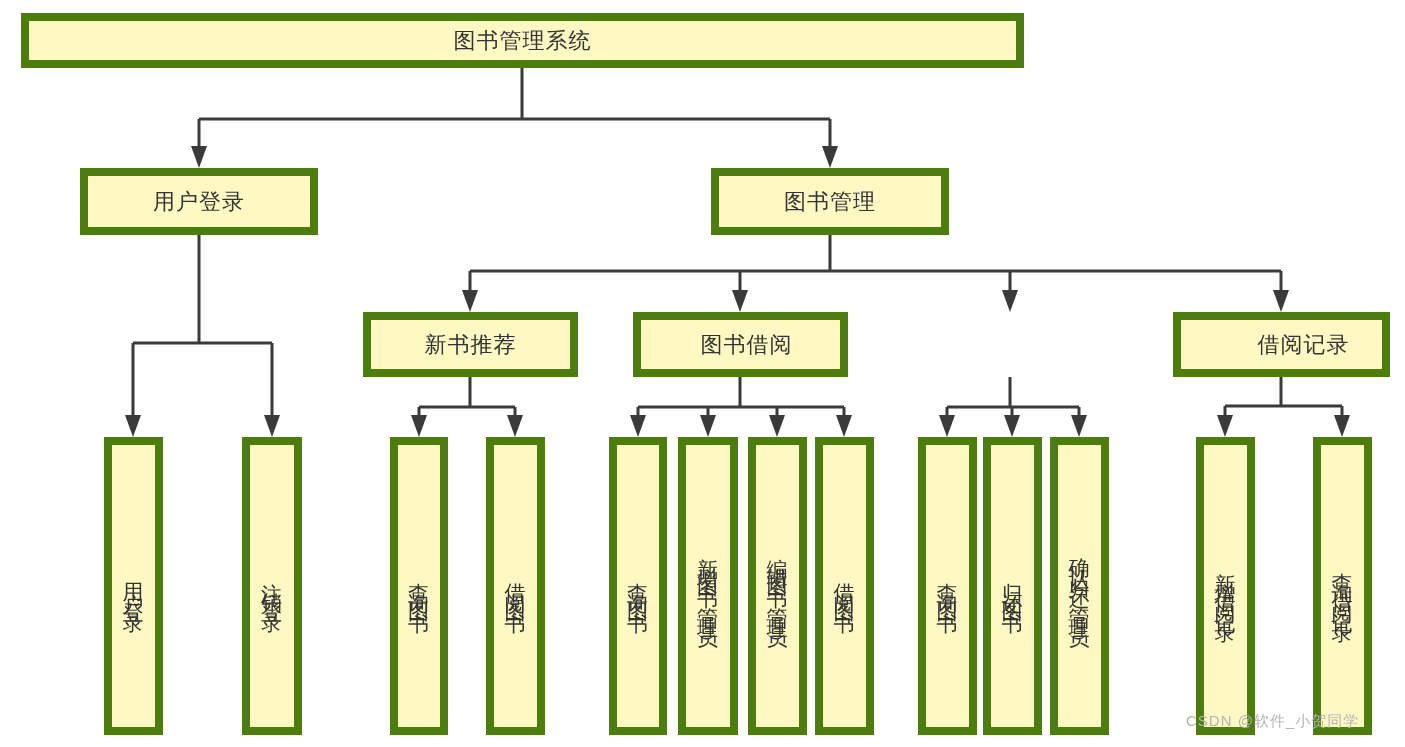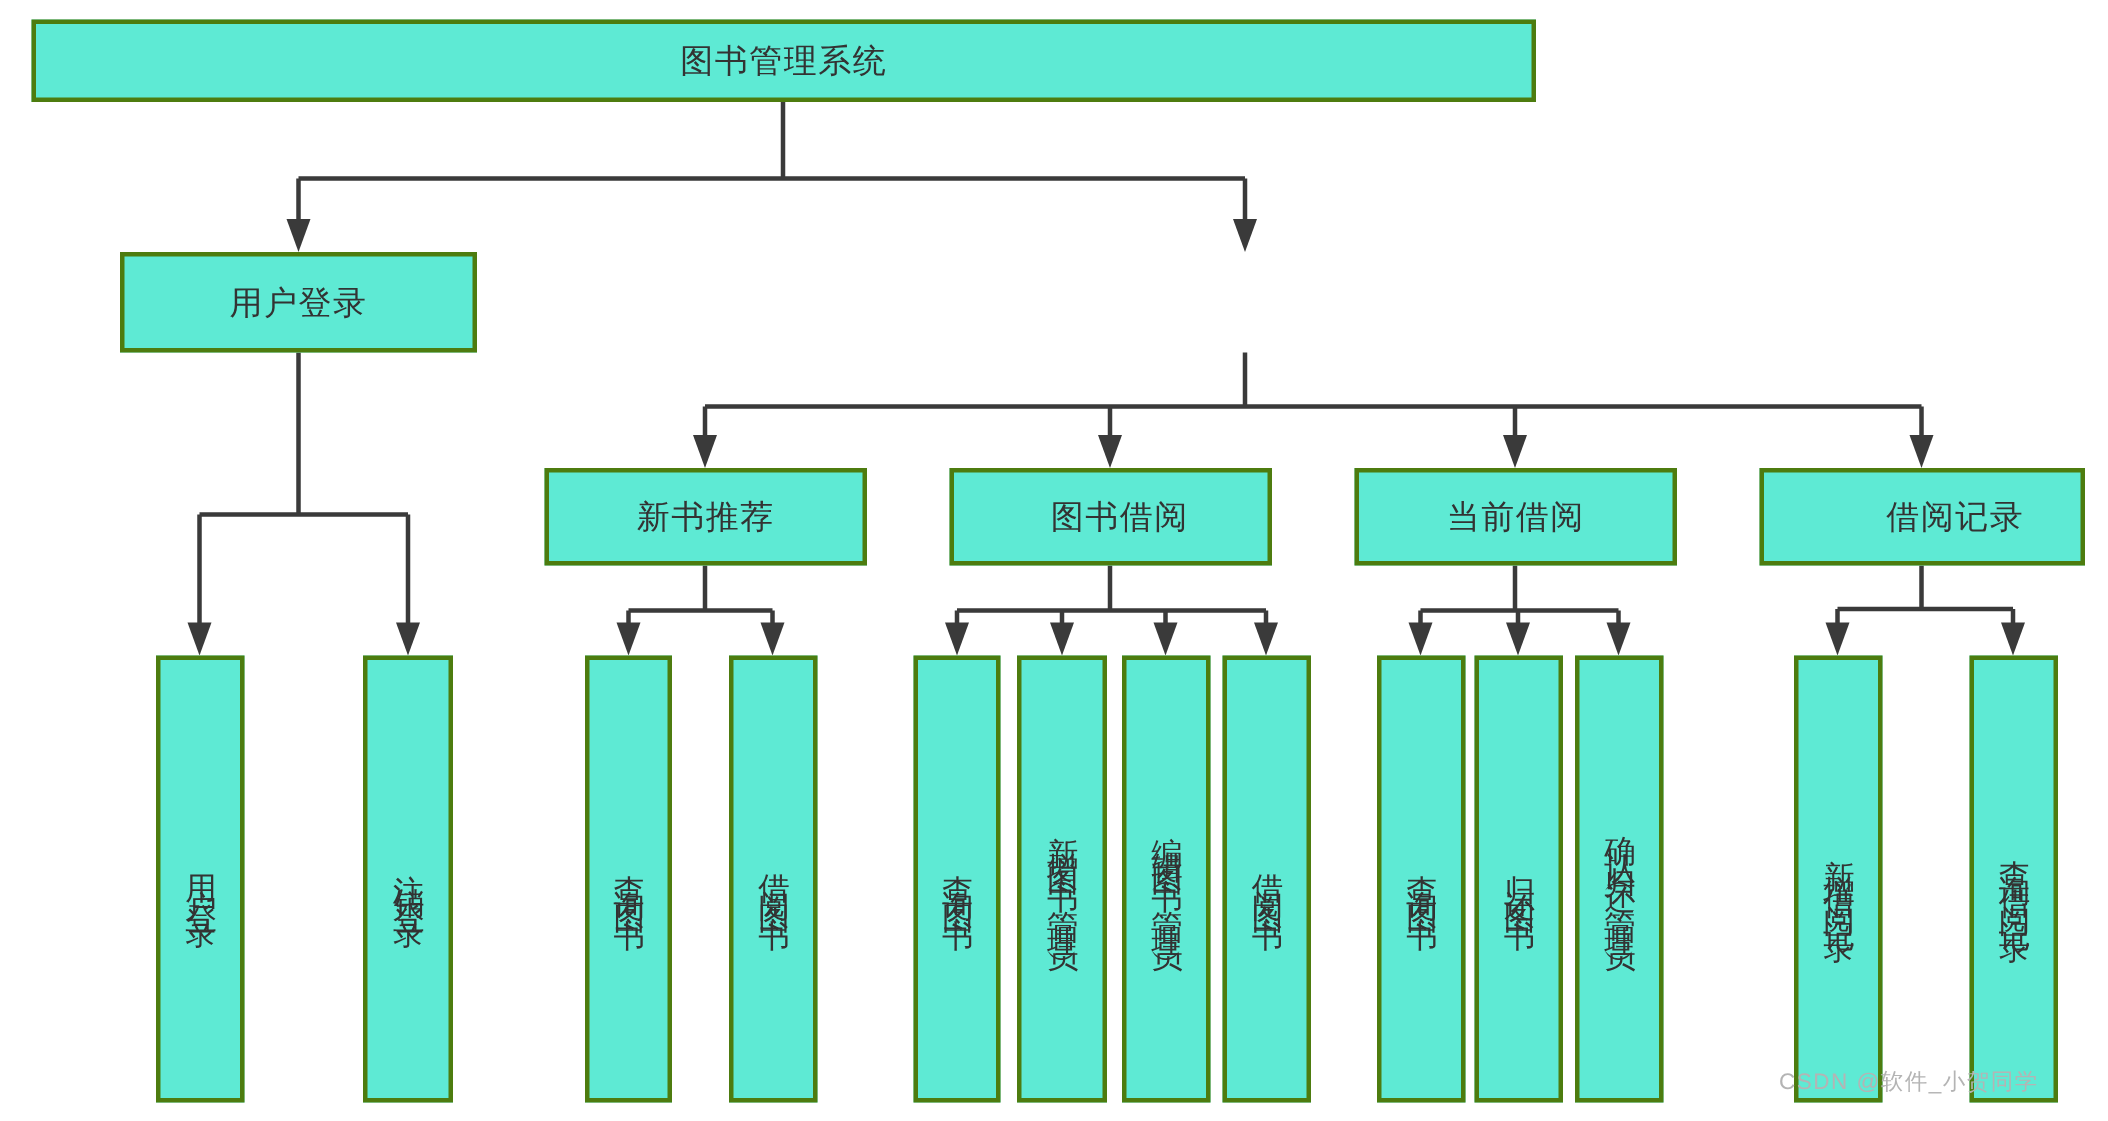--- a/index.html
+++ b/index.html
@@ -7,22 +7,22 @@
     position:relative;
     width:1405px;height:747px;
     background:#ffffff;
     font-family:"Liberation Sans", sans-serif;
     overflow:hidden;
   }
   svg.wires{position:absolute;left:0;top:0;}
   .box{
     position:absolute;
     box-sizing:border-box;
-    background:#5eead4;
-    border:3px solid #4d7c0f;
+    background:#fef9c3;
+    border:8px solid #4d7c0f;
     display:flex;
     align-items:center;
     justify-content:center;
     color:#333333;
     font-size:22px;
     letter-spacing:1px;
     z-index:2;
   }
   .vbox span{
     writing-mode:vertical-rl;
@@ -95,29 +95,29 @@
     </g>
   </svg>
 
   <div class="box" style="left:21px;top:13px;width:1003px;height:55px;">
     <span>图书管理系统</span>
   </div>
 
   <div class="box" style="left:80px;top:168px;width:238px;height:67px;">
     <span>用户登录</span>
   </div>
+  <div class="box" style="left:711px;top:168px;width:238px;height:67px;">
+    <span>图书管理</span>
+  </div>
 
   <div class="box" style="left:363px;top:312px;width:215px;height:65px;">
     <span>新书推荐</span>
   </div>
   <div class="box" style="left:633px;top:312px;width:215px;height:65px;padding-left:12px;">
     <span>图书借阅</span>
-  </div>
-  <div class="box" style="left:903px;top:312px;width:215px;height:65px;">
-    <span>当前借阅</span>
   </div>
   <div class="box" style="left:1173px;top:312px;width:217px;height:65px;padding-left:44px;">
     <span>借阅记录</span>
   </div>
 
   <div class="box vbox" style="left:104px;top:437px;width:59px;height:298px;">
     <span>用户登录</span>
   </div>
   <div class="box vbox" style="left:242px;top:437px;width:60px;height:298px;">
     <span>注销登录</span>

